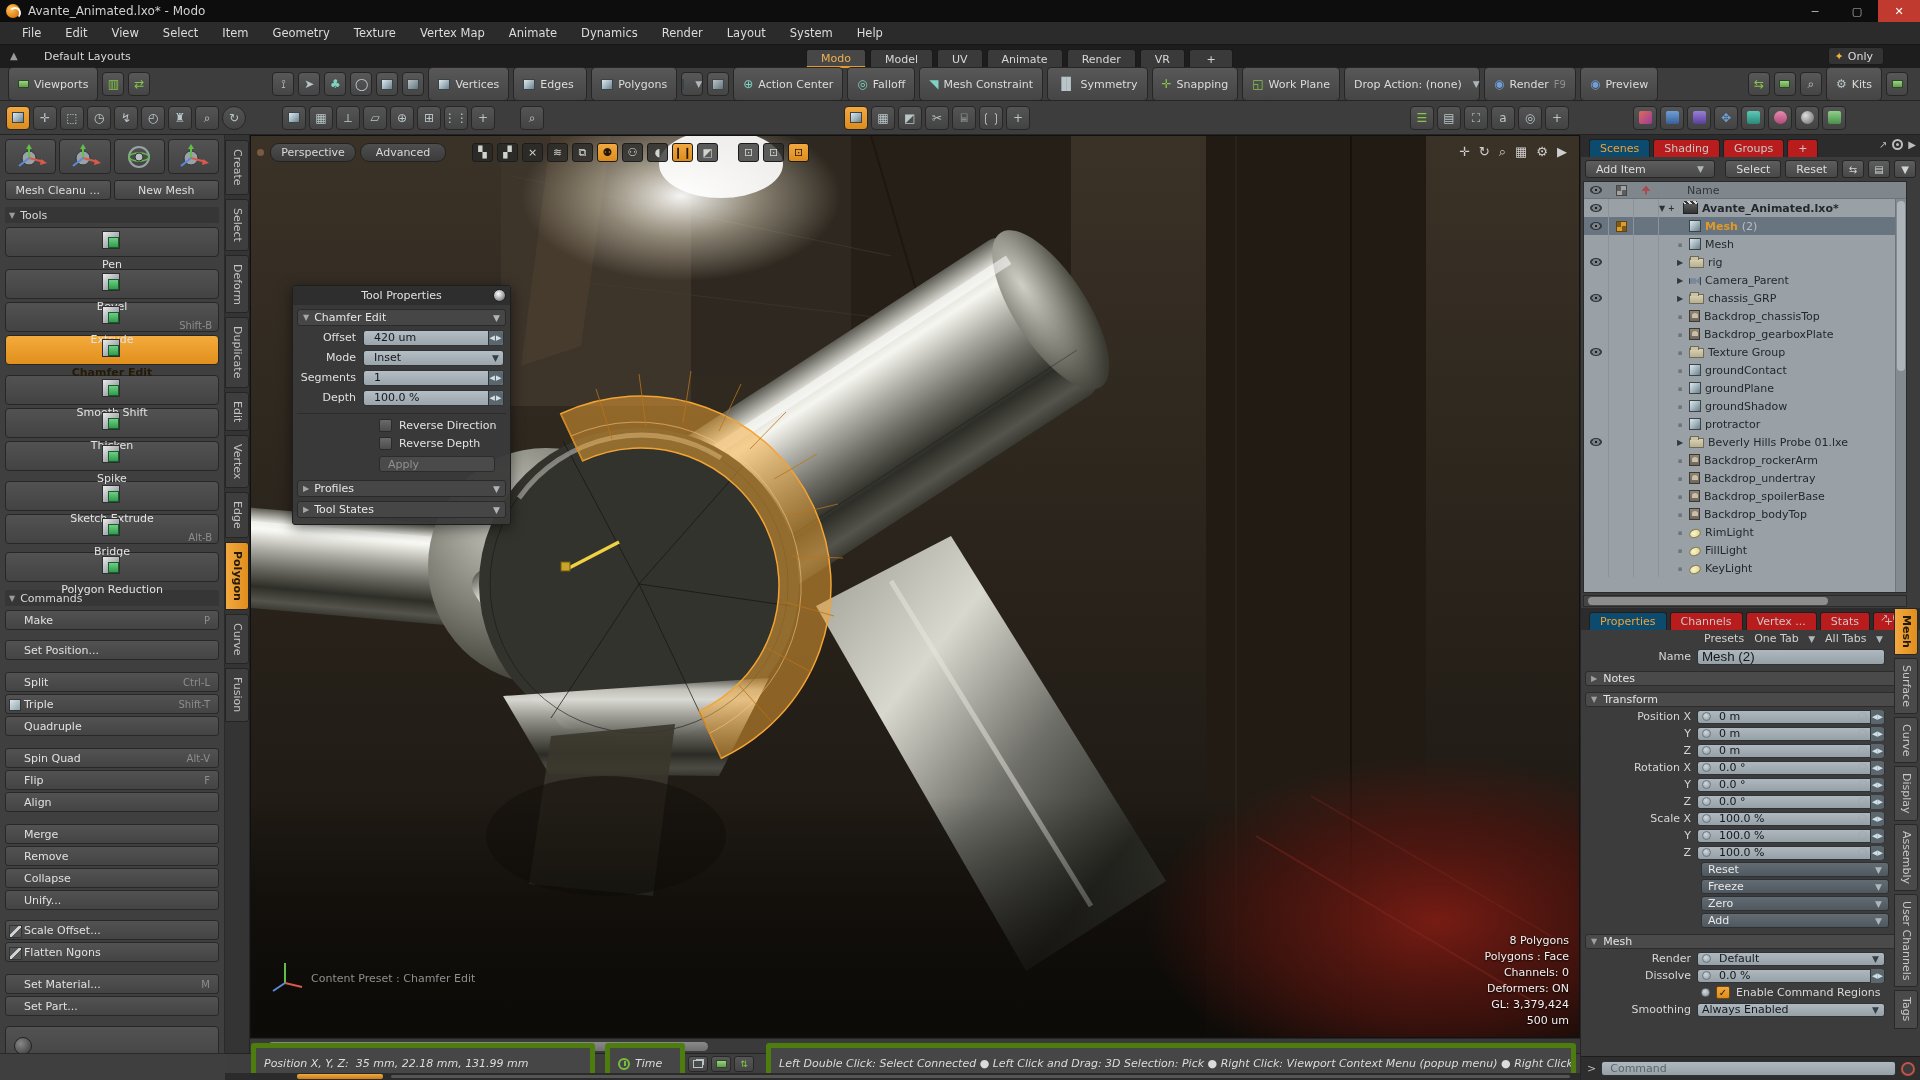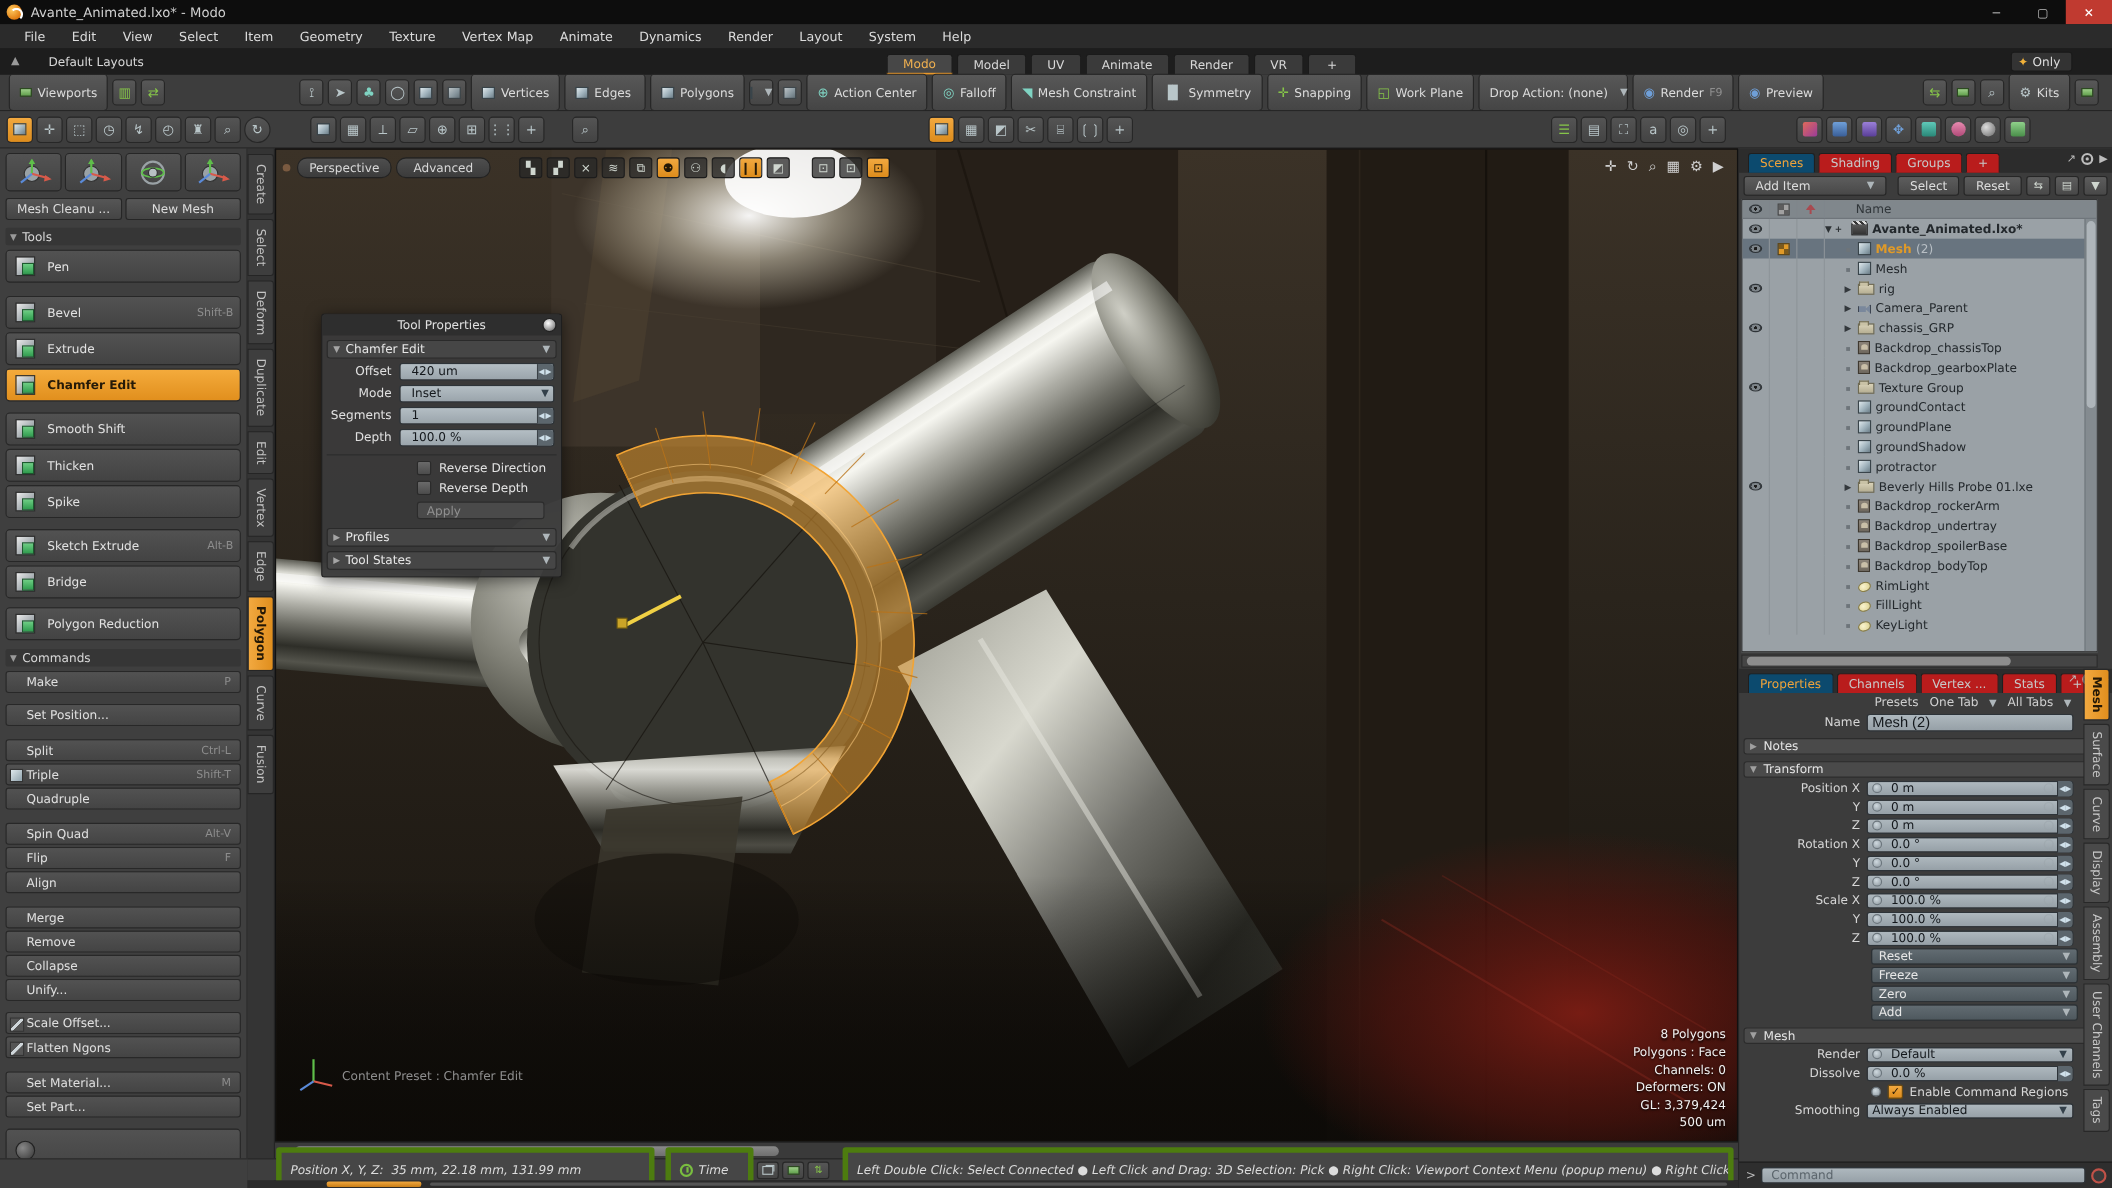--- a/index.html
+++ b/index.html
@@ -48,21 +48,21 @@
   .csq { width:13px; height:13px; border-radius:2px; display:inline-block; }
 
   
   #sidebar { position:absolute; left:0; top:135px; width:225px; height:945px; background:#3f3f3f; border-right:1px solid #2a2a2a; padding:4px 5px 0 5px; overflow:hidden; }
   .wrow { display:flex; gap:3px; margin-bottom:6px; }
   .wbtn { flex:1; height:35px; background:linear-gradient(#535353,#424242); border:1px solid #262626; border-radius:4px; display:flex; align-items:center; justify-content:center; }
   .two-btns { display:flex; gap:3px; margin-bottom:7px; }
   .small-btn { flex:1; height:20px; background:linear-gradient(#565656,#444); border:1px solid #262626; border-radius:3px; display:flex; align-items:center; justify-content:center; color:#ddd; }
   .sec-hdr { height:16px; background:#363636; border-radius:2px; color:#d8d8d8; display:flex; align-items:center; padding-left:4px; gap:5px; margin-bottom:4px; }
   .sec-hdr .tri { color:#9a9a9a; font-size:8px; }
-  .tool { height:30px; background:linear-gradient(#525252,#434343); border:1px solid #272727; border-radius:4px; display:flex; align-items:center; padding:1px 6px; gap:7px; margin-bottom:3px; color:#e2e2e2; }
+  .tool { height:30px; background:linear-gradient(#525252,#434343); border:1px solid #272727; border-radius:4px; display:flex; align-items:center; padding:1px 6px; gap:7px; margin-bottom:3px; color:#e2e2e2;flex-direction:column; }
   .tool.active { background:linear-gradient(#f4ab3c,#e18f1d); color:#251a08; font-weight:bold; }
   .tool .sc, .cmd .sc { margin-left:auto; color:#8d8d8d; font-size:10px; }
   .tool.active .sc { color:#6e5520; }
   .ticon { position:relative; width:24px; height:22px; flex:none; }
   .ticon::before { content:""; position:absolute; left:2px; top:2px; width:16px; height:16px; background:linear-gradient(135deg,#ececec,#a9b0b4 55%,#70777b); border:1px solid #2e2e2e; }
   .ticon::after { content:""; position:absolute; left:8px; top:8px; width:9px; height:9px; background:linear-gradient(#6fcf85,#2f9c4e); border:1px solid #1c5a2e; }
   .cmd { height:20px; background:linear-gradient(#525252,#444); border:1px solid #282828; border-radius:3px; display:flex; align-items:center; padding:0 8px 0 18px; margin-bottom:2px; color:#e0e0e0; position:relative; }
   #cmd-list .cmd:nth-child(2){margin-top:10px;} #cmd-list .cmd:nth-child(3){margin-top:12px;}
   #cmd-list .cmd:nth-child(6){margin-top:12px;} #cmd-list .cmd:nth-child(9){margin-top:12px;}
   #cmd-list .cmd:nth-child(13){margin-top:10px;} #cmd-list .cmd:nth-child(15){margin-top:12px;}

